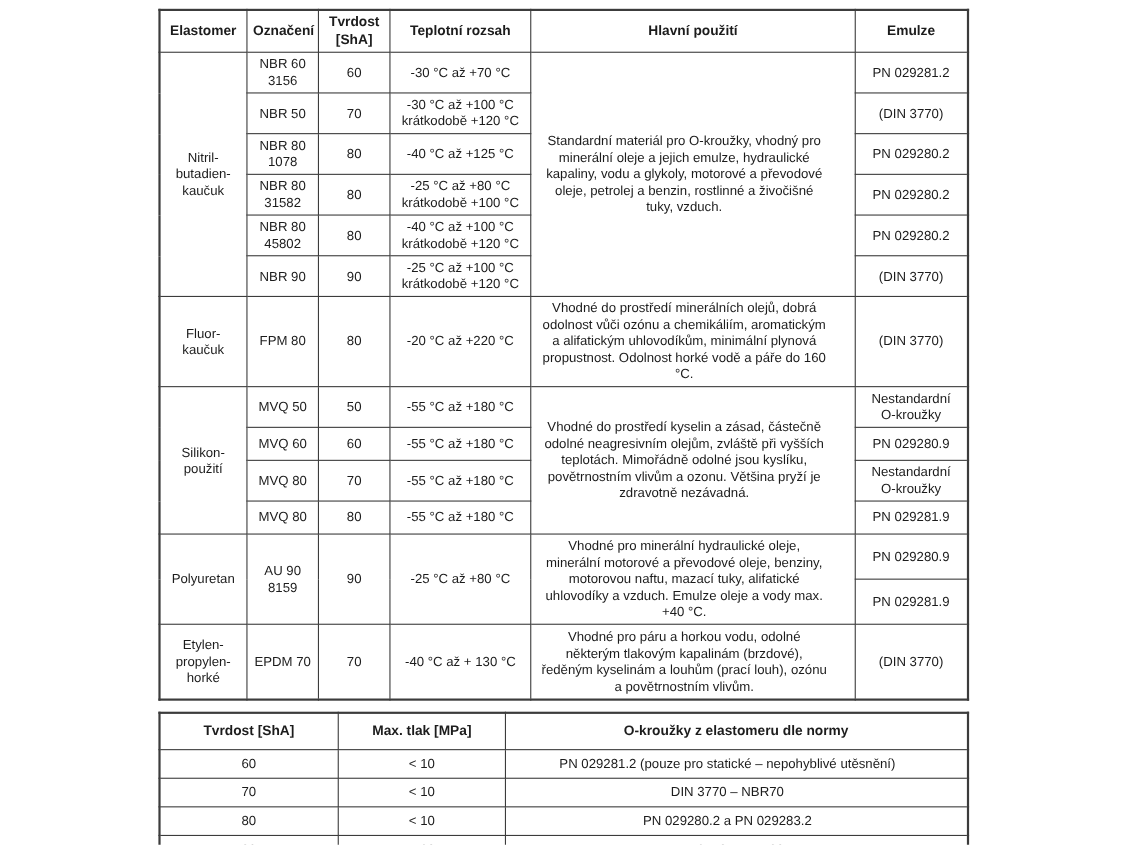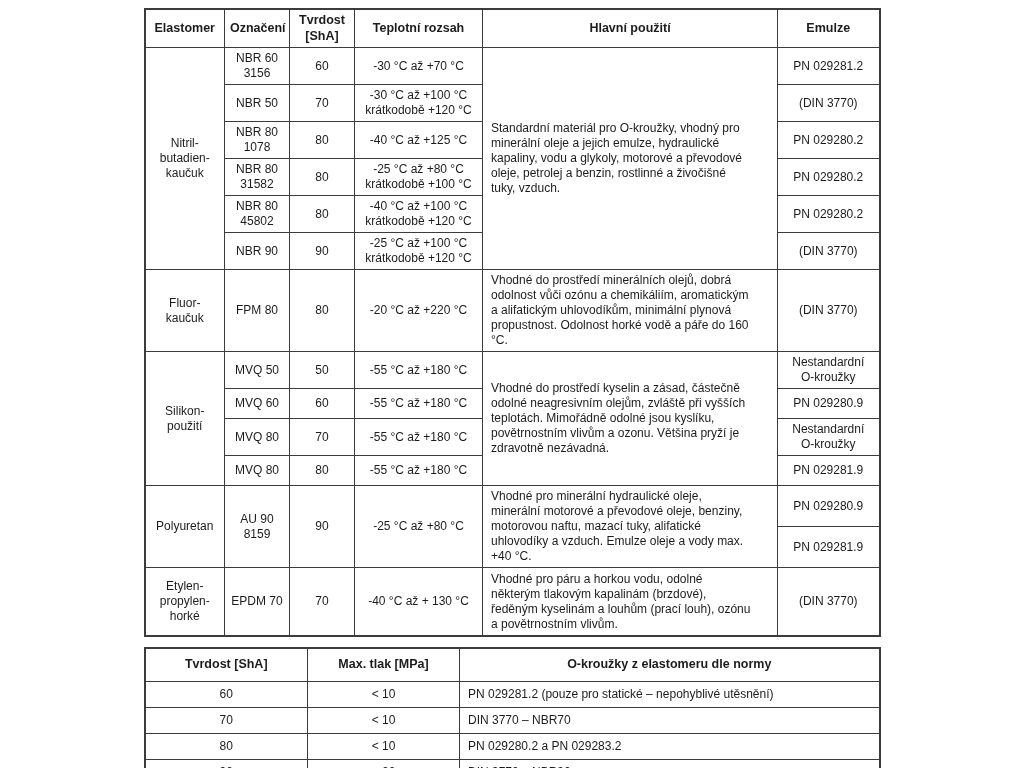--- a/index.html
+++ b/index.html
@@ -34,21 +34,21 @@
     white-space: pre-line;
     text-align: center;
     line-height: 1.25;
   }
   th {
     font-weight: bold;
     font-size: 12.5px;
     height: 34px;
   }
   td.left {
-    text-align: left;
+    text-align: center;
     padding-left: 8px;
     padding-right: 24px;
     white-space: normal;
   }
   tr.h30 td { height: 28px; }
   tr.h32 td { height: 30px; }
   tr.h84 td { height: 82px; }
   tr.h70 td { height: 68px; }
   tr.h28 td { height: 26px; }
 </style>

